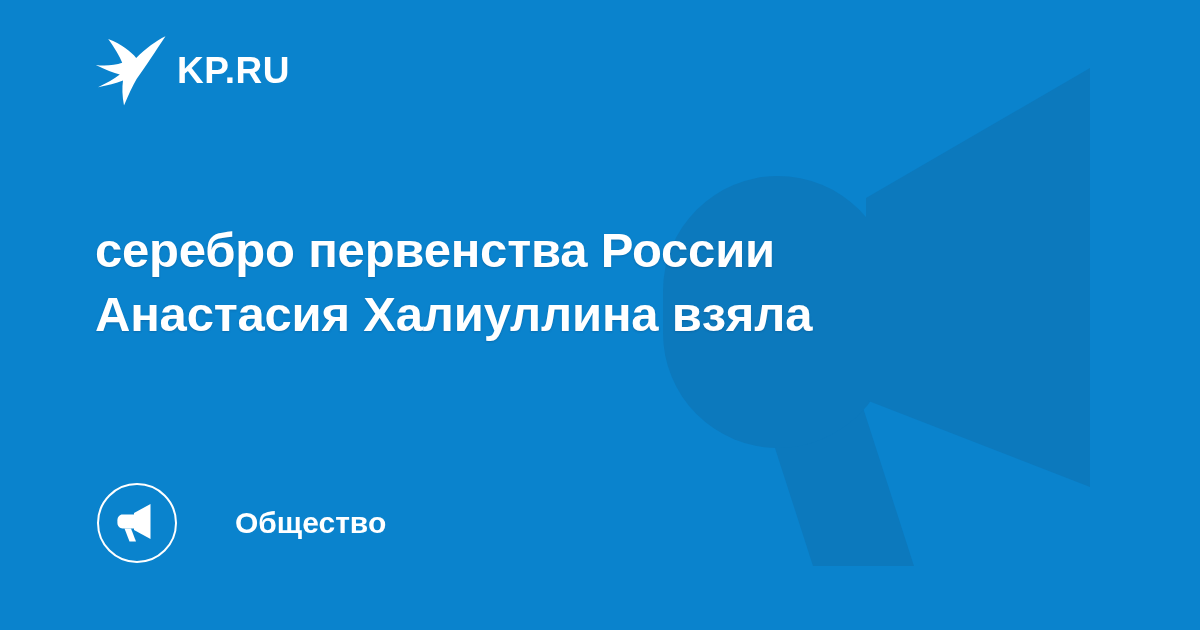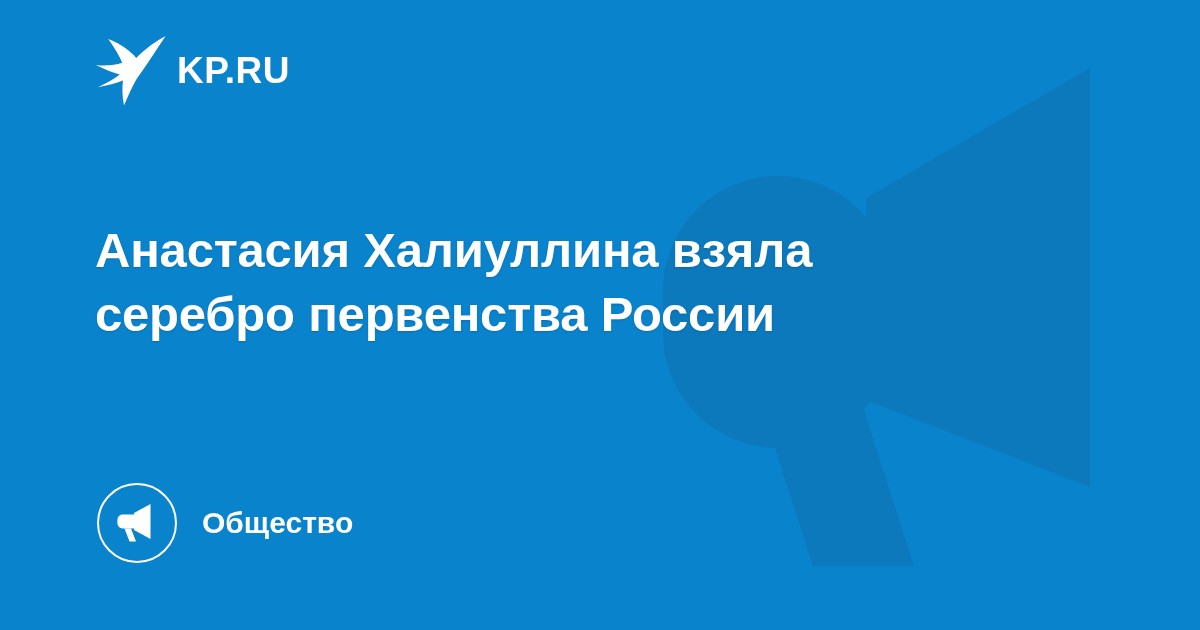--- a/index.html
+++ b/index.html
@@ -96,20 +96,21 @@
     width: 46px;
     height: 46px;
     display: block;
   }
   .category-label {
     color: #ffffff;
     font-size: 30px;
     font-weight: bold;
     line-height: 1;
     white-space: nowrap;
+    margin-left: 33px;
   }
 </style>
 </head>
 <body>
 
 <div class="card">
 
   <svg class="watermark" viewBox="0 0 1200 630" xmlns="http://www.w3.org/2000/svg" aria-hidden="true">
     <g fill="#0c79bd">
 
@@ -128,22 +129,22 @@
                  C19.6 14.0 24.6 22.0 27.2 28.8 C20.0 31.2 10.4 32.2 0.8 31.0
                  C10.6 35.8 18.6 38.8 24.8 40.4 C19.2 44.6 11.8 49.0 3.0 53.2
                  C12.6 51.8 21.0 49.4 28.0 46.6 C27.0 53.4 27.2 62.0 29.0 71.6
                  C33.4 60.8 37.4 52.2 41.6 45.0 C50.4 33.0 60.8 16.6 70.5 2.2 Z"></path>
       </g>
     </svg>
     <span class="brand-name">KP.RU</span>
   </div>
 
   <h1 class="headline">
+    <span class="headline-line">серебро первенства России</span>
     <span class="headline-line">Анастасия Халиуллина взяла</span>
-    <span class="headline-line">серебро первенства России</span>
   </h1>
 
   <div class="category">
     <span class="category-badge">
       <svg viewBox="0 0 46 46" xmlns="http://www.w3.org/2000/svg" aria-hidden="true">
         <g fill="#ffffff">
           <path d="M8.5 14.5 L20.0 14.5 L20.0 28.5 L8.5 28.5
                    C5.6 28.5 3.4 26.0 3.4 22.8 L3.4 20.2
                    C3.4 17.0 5.6 14.5 8.5 14.5 Z"></path>
           <path d="M20.0 13.0 L36.5 4.0 L36.5 39.0 L20.0 30.0 Z"></path>

